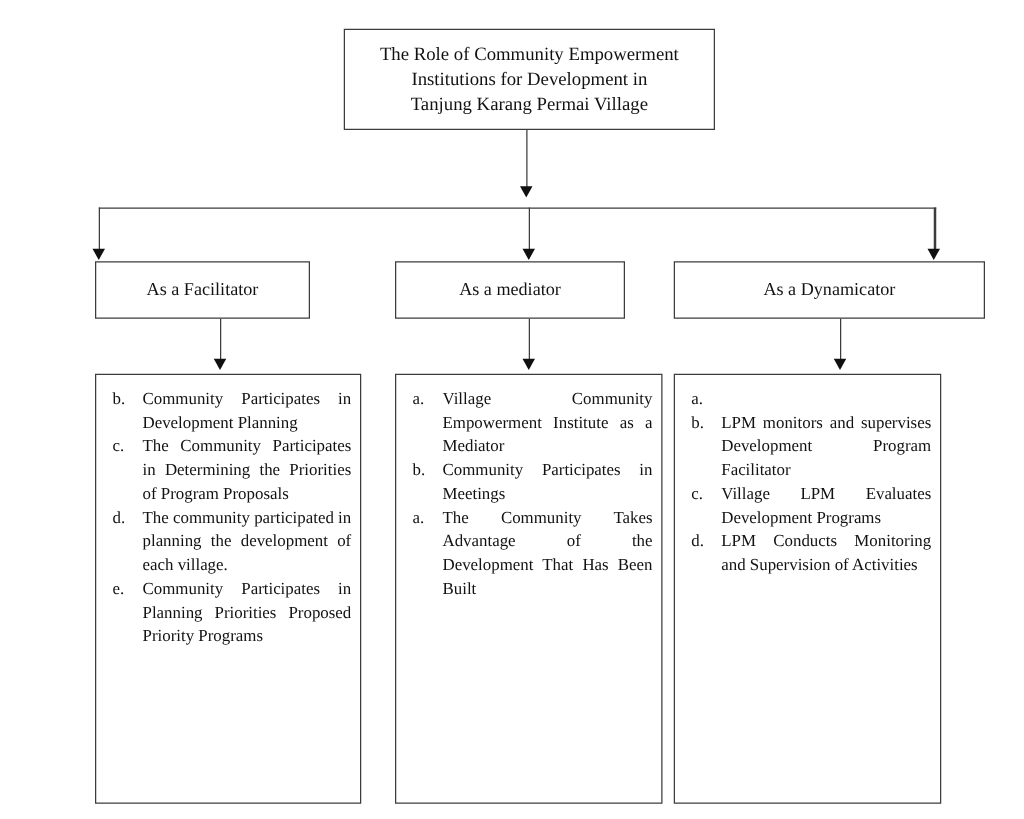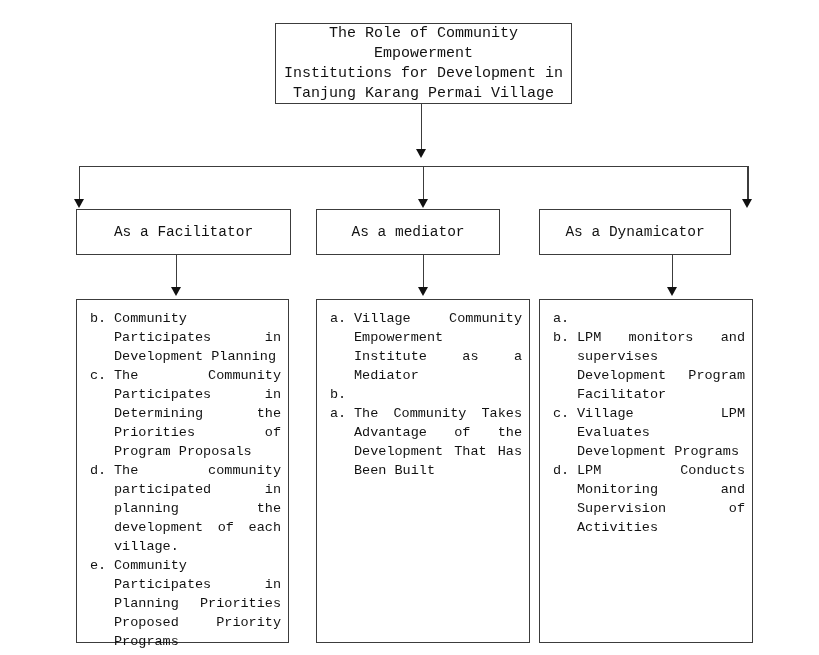--- a/index.html
+++ b/index.html
@@ -1,21 +1,21 @@
 <!DOCTYPE html>
 <html style="--line: #3c3c3c; --arrow: #101010; --border: #3c3c3c; --text: #121212; --background: #ffffff;"><head>
 <meta charset="utf-8">
 <style>
   :root{
     --line:#3c3c3c; --arrow:#101010; --border:#3c3c3c; --text:#121212; --background:#ffffff;
   }
   html,body{margin:0;padding:0;background:var(--background);}
   .canvas{
     position:relative; width:819px; height:655px; background:var(--background);
-    font-family:Liberation Mono, monospace; color:var(--text);
+    font-family:Liberation Serif, serif; color:var(--text);
     overflow:hidden;
   }
   .box{position:absolute; background:#fff; border:1.5px solid var(--border); box-sizing:border-box;}
   .title-box{left:275px; top:23px; width:297px; height:81px; display:flex; align-items:center; justify-content:center;}
   .title-text{white-space:pre-line; text-align:center; font-size:15px; line-height:20px;}
   .hdr-box{height:46px; top:209px; display:flex; align-items:center; justify-content:center;}
   .hdr-label{font-size:14.5px;}
   .content-box{top:299px; height:344px; padding:9px 7px 6px 13px;}
   .item{display:flex; align-items:flex-start; font-size:13.5px; line-height:19px;}
   .marker{flex:0 0 24px;}
@@ -45,27 +45,27 @@
 
   <div class="vline" style="left:78.5px; top:165.5px; height:34px;"></div>
   <div class="ahead" style="left:73.5px; top:199px;"></div>
 
   <div class="vline" style="left:422.5px; top:165.5px; height:34px;"></div>
   <div class="ahead" style="left:417.5px; top:199px;"></div>
 
   <div class="vline" style="left:747px; top:165.5px; height:34px;"></div>
   <div class="ahead" style="left:742px; top:199px;"></div>
 
-  <div class="box hdr-box" style="left:76px; width:215px;">
+  <div class="box hdr-box" style="left:76px; width:172px;">
     <span class="hdr-label">As a Facilitator</span>
   </div>
   <div class="box hdr-box" style="left:316px; width:184px;">
     <span class="hdr-label">As a mediator</span>
   </div>
-  <div class="box hdr-box" style="left:539px; width:192px;">
+  <div class="box hdr-box" style="left:539px; width:249px;">
     <span class="hdr-label">As a Dynamicator</span>
   </div>
 
   <div class="vline" style="left:175.5px; top:255px; height:33px;"></div>
   <div class="ahead" style="left:170.5px; top:287px;"></div>
 
   <div class="vline" style="left:422.5px; top:255px; height:33px;"></div>
   <div class="ahead" style="left:417.5px; top:287px;"></div>
 
   <div class="vline" style="left:671.5px; top:255px; height:33px;"></div>
@@ -96,20 +96,21 @@
 
   <div class="box content-box" style="left:316px; width:214px;">
 
       <div class="item">
         <span class="marker">a.</span>
         <span class="itext">Village Community Empowerment Institute as a Mediator</span>
       </div>
 
       <div class="item">
         <span class="marker">b.</span>
+        <span class="itext">Community Participates in Meetings</span>
       </div>
 
       <div class="item">
         <span class="marker">a.</span>
         <span class="itext">The Community Takes Advantage of the Development That Has Been Built</span>
       </div>
     </div>
 
   <div class="box content-box" style="left:539px; width:214px;">
 

